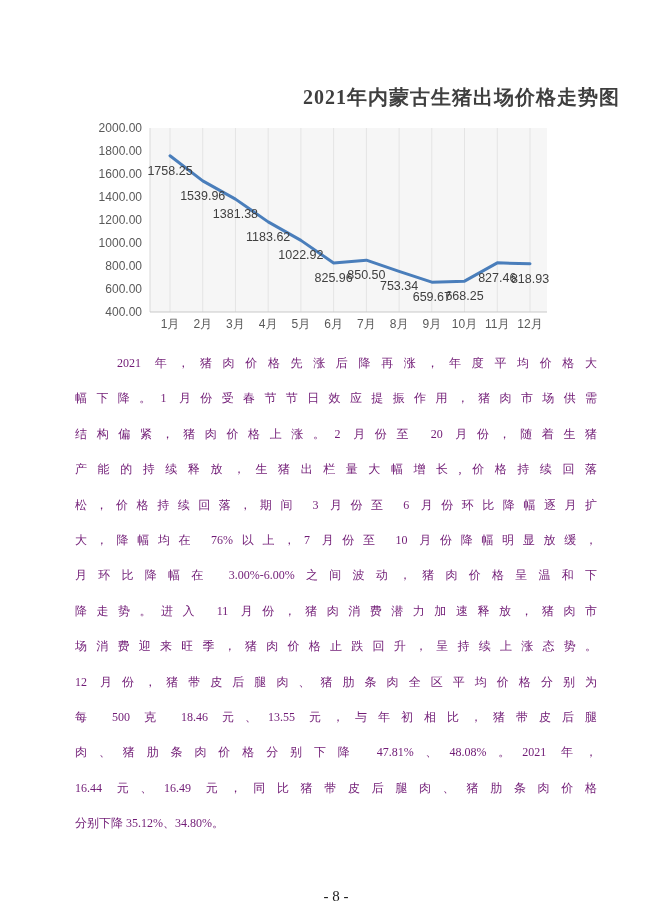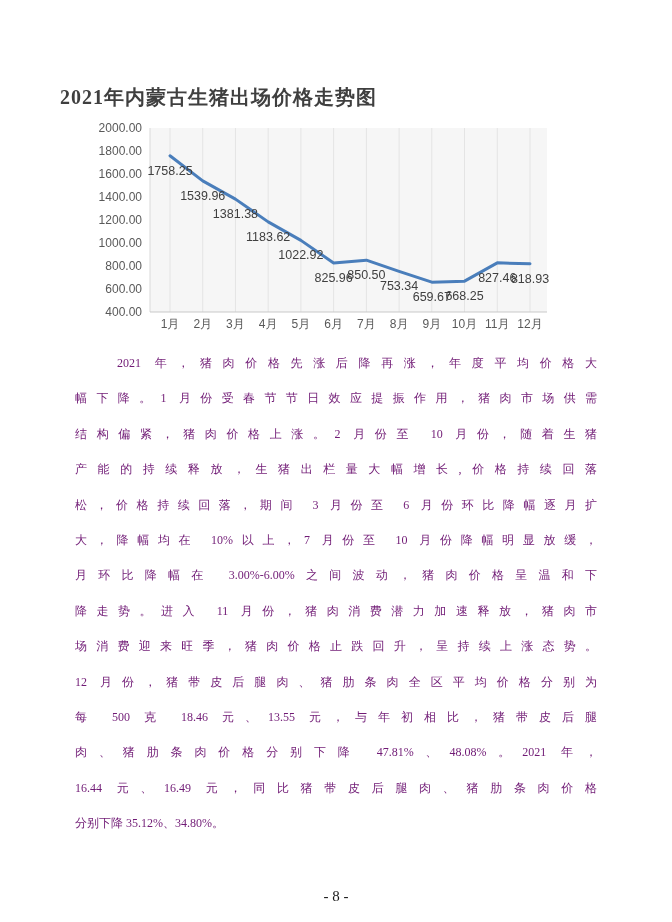--- a/index.html
+++ b/index.html
@@ -5,21 +5,21 @@
   html,body{margin:0;padding:0;background:#ffffff;}
   .page{
     position:relative;
     width:672px;height:922px;
     background:#ffffff;
     overflow:hidden;
     font-family:"Liberation Serif","DejaVu Serif",serif;
   }
   .chart-title{
     position:absolute;top:84px;left:60px;width:560px;
-    text-align:left;
+    text-align:right;
     font-family:"Liberation Serif","DejaVu Serif",serif;
     font-weight:bold;font-size:20px;color:#3f3f3f;
     letter-spacing:1px;
   }
   .chart-svg{position:absolute;left:80px;top:118px;}
   .tick{font-family:"Liberation Sans","DejaVu Sans",sans-serif;font-size:12px;fill:#595959;}
   .dlabel{font-family:"Liberation Sans","DejaVu Sans",sans-serif;font-size:12.5px;fill:#404040;}
   .body-text{
     position:absolute;top:346px;left:75px;width:522px;
     font-size:12px;color:#701a75;
@@ -92,24 +92,24 @@
       <text x="319.0909090909091" y="172.3659" text-anchor="middle" class="dlabel">753.34</text>
       <text x="351.8181818181818" y="183.13795" text-anchor="middle" class="dlabel">659.67</text>
       <text x="384.54545454545456" y="182.15125" text-anchor="middle" class="dlabel">668.25</text>
       <text x="417.27272727272725" y="163.8421" text-anchor="middle" class="dlabel">827.46</text>
       <text x="450" y="164.82305000000002" text-anchor="middle" class="dlabel">818.93</text>
     </svg>
 
   <div class="body-text">
     <div class="text-line first">2021 年，猪肉价格先涨后降再涨，年度平均价格大</div>
     <div class="text-line">幅下降。1 月份受春节节日效应提振作用，猪肉市场供需</div>
-    <div class="text-line">结构偏紧，猪肉价格上涨。2 月份至 10 月份，随着生猪</div>
+    <div class="text-line">结构偏紧，猪肉价格上涨。2 月份至 20 月份，随着生猪</div>
     <div class="text-line">产能的持续释放，生猪出栏量大幅增长,价格持续回落</div>
     <div class="text-line">松，价格持续回落，期间 3 月份至 6 月份环比降幅逐月扩</div>
-    <div class="text-line">大，降幅均在 10%以上，7 月份至 10 月份降幅明显放缓，</div>
+    <div class="text-line">大，降幅均在 76%以上，7 月份至 10 月份降幅明显放缓，</div>
     <div class="text-line">月环比降幅在 3.00%-6.00%之间波动，猪肉价格呈温和下</div>
     <div class="text-line">降走势。进入 11 月份，猪肉消费潜力加速释放，猪肉市</div>
     <div class="text-line">场消费迎来旺季，猪肉价格止跌回升，呈持续上涨态势。</div>
     <div class="text-line">12 月份，猪带皮后腿肉、猪肋条肉全区平均价格分别为</div>
     <div class="text-line">每 500 克 18.46 元、13.55 元，与年初相比，猪带皮后腿</div>
     <div class="text-line">肉、猪肋条肉价格分别下降 47.81%、48.08%。2021 年，</div>
     <div class="text-line">16.44 元、16.49 元，同比猪带皮后腿肉、猪肋条肉价格</div>
     <div class="text-line last">分别下降 35.12%、34.80%。</div>
   </div>
 

